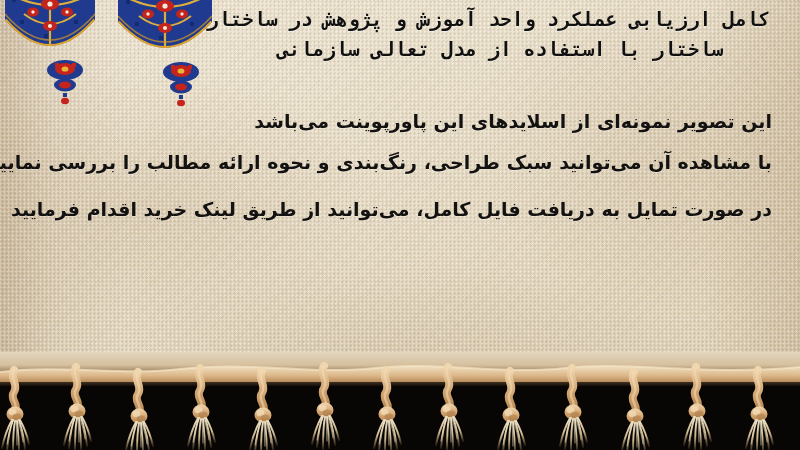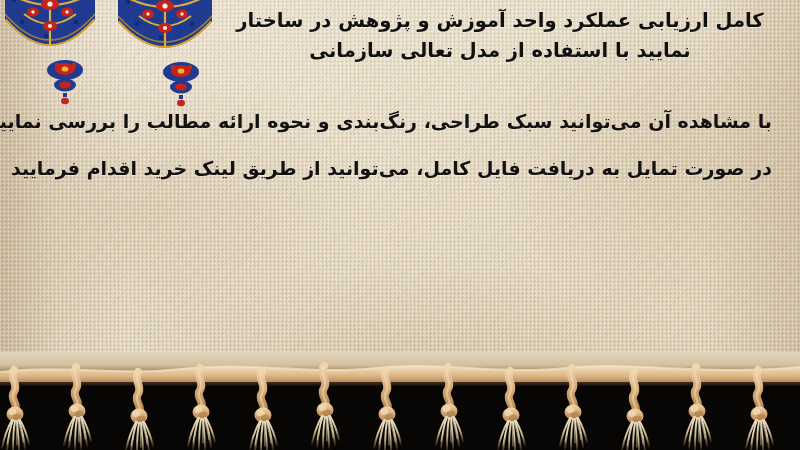--- a/index.html
+++ b/index.html
@@ -96,21 +96,21 @@
     right: 30px;
     width: 540px;
     text-align: center;
     color: #111010;
     font-size: 19.5px;
     font-weight: bold;
     line-height: 1.55;
     letter-spacing: 0px;
     text-shadow: 0 1px 0 rgba(255,255,255,0.35);
   }
-  .title-line { display: block; white-space: nowrap; }
+  .title-line { display: block; white-space: nowrap; font-family: Liberation Mono, monospace; }
 
   .body-block {
     position: absolute;
     top: 112px;
     right: 28px;
     width: 744px;
     text-align: right;
     color: #141211;
     font-size: 19px;
     font-weight: bold;
@@ -279,24 +279,25 @@
         <rect x="179" y="95" width="4" height="4" fill="#1f3a8f"></rect>
         <ellipse cx="181" cy="103" rx="4" ry="3.2" fill="#c4241c"></ellipse>
       </g>
     </svg>
   </div>
 
   <div class="text-layer">
 
     <div class="title">
       <span class="title-line">کامل ارزیابی عملکرد واحد آموزش و پژوهش در ساختار</span>
-      <span class="title-line">نمایید با استفاده از مدل تعالی سازمانی</span>
+      <span class="title-line">ساختار با استفاده از مدل تعالی سازمانی</span>
     </div>
 
     <div class="body-block">
+      <span class="body-line l1">این تصویر نمونه‌ای از اسلایدهای این پاورپوینت می‌باشد</span>
       <span class="body-line l2">با مشاهده آن می‌توانید سبک طراحی، رنگ‌بندی و نحوه ارائه مطالب را بررسی نمایید</span>
       <span class="body-line l3">در صورت تمایل به دریافت فایل کامل، می‌توانید از طریق لینک خرید اقدام فرمایید</span>
     </div>
 
   </div>
 
   <div class="fringe-zone">
     <div class="fringe-black"></div>
     <div class="edge-fade"></div>
 

